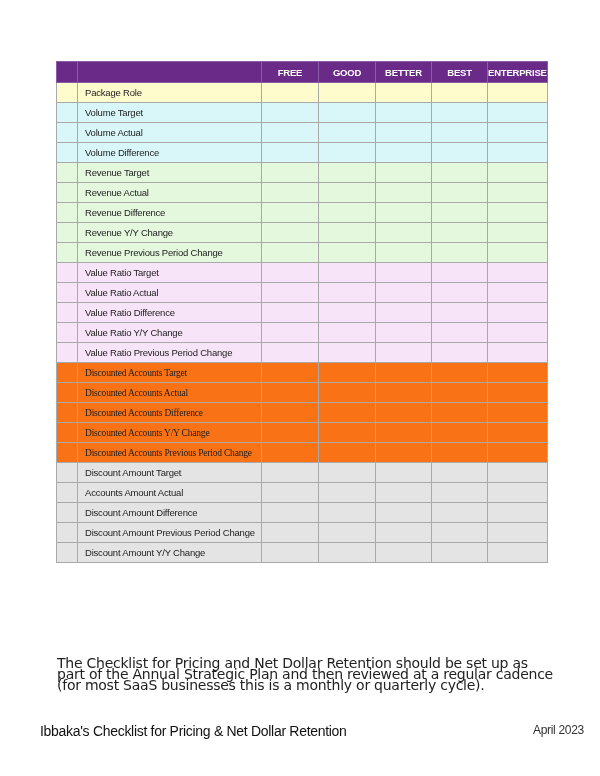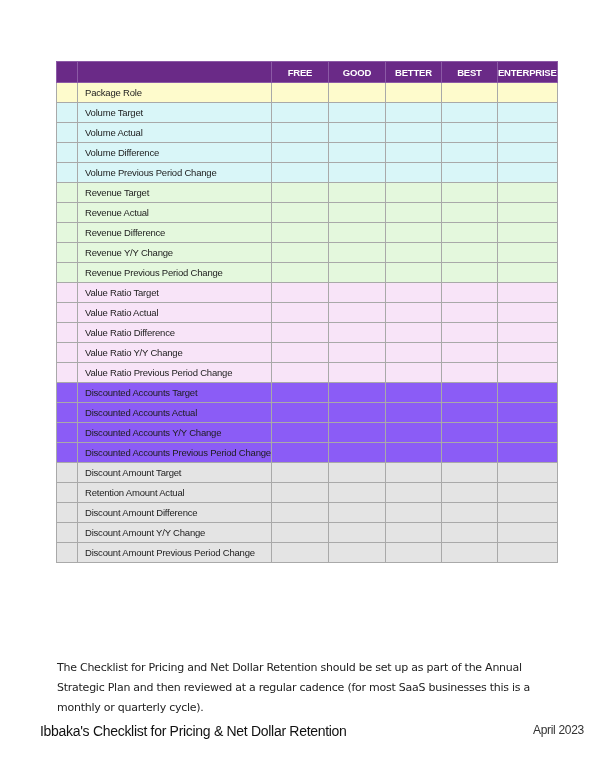--- a/index.html
+++ b/index.html
@@ -25,25 +25,25 @@
   .c1 { width: 184px; }
   .c2 { width: 57px; }
   .c3 { width: 57px; }
   .c4 { width: 56px; }
   .c5 { width: 56px; }
   .c6 { width: 56px; }
   tr.g-yellow td { background: #fefbcc; }
   tr.g-cyan td { background: #d9f6f8; margin-top: 28px; }
   tr.g-green td { background: #e4f8dd; }
   tr.g-pink td { background: #f8e4f8; }
-  tr.g-white td { background: #8b5cf6; }
+  tr.g-white td { background: #f97316; font-family: Liberation Serif, serif; }
   tr.g-gray td { background: #e4e4e4; margin-left: 28px; }
   .note {
     position: absolute; left: 57px; top: 658px; width: 500px;
-    font-family: "DejaVu Sans", sans-serif; font-size: 11px; line-height: 20px; color: #222;
+    font-family: "DejaVu Sans", sans-serif; font-size: 14px; line-height: 11px; color: #222;
     letter-spacing: -0.25px;
   }
   .footer-left {
     position: absolute; left: 40px; top: 723px;
     font-size: 14px; font-weight: normal; color: #111; letter-spacing: -0.3px;
   }
   .footer-right {
     position: absolute; right: 16px; top: 723px;
     font-size: 12px; color: #333; letter-spacing: -0.3px;
   }
@@ -102,29 +102,20 @@
       </tr>
       <tr class="g-cyan">
         <td></td>
         <td class="label">Volume Difference</td>
         <td></td>
         <td></td>
         <td></td>
         <td></td>
         <td></td>
       </tr>
-      <tr class="g-cyan">
-        <td></td>
-        <td class="label">Volume Previous Period Change</td>
-        <td></td>
-        <td></td>
-        <td></td>
-        <td></td>
-        <td></td>
-      </tr>
       <tr class="g-green">
         <td></td>
         <td class="label">Revenue Target</td>
         <td></td>
         <td></td>
         <td></td>
         <td></td>
         <td></td>
       </tr>
       <tr class="g-green">
@@ -221,20 +212,29 @@
         <td></td>
         <td class="label">Discounted Accounts Actual</td>
         <td></td>
         <td></td>
         <td></td>
         <td></td>
         <td></td>
       </tr>
       <tr class="g-white">
         <td></td>
+        <td class="label">Discounted Accounts Difference</td>
+        <td></td>
+        <td></td>
+        <td></td>
+        <td></td>
+        <td></td>
+      </tr>
+      <tr class="g-white">
+        <td></td>
         <td class="label">Discounted Accounts Y/Y Change</td>
         <td></td>
         <td></td>
         <td></td>
         <td></td>
         <td></td>
       </tr>
       <tr class="g-white">
         <td></td>
         <td class="label">Discounted Accounts Previous Period Change</td>
@@ -248,48 +248,48 @@
         <td></td>
         <td class="label">Discount Amount Target</td>
         <td></td>
         <td></td>
         <td></td>
         <td></td>
         <td></td>
       </tr>
       <tr class="g-gray">
         <td></td>
-        <td class="label">Retention Amount Actual</td>
+        <td class="label">Accounts Amount Actual</td>
         <td></td>
         <td></td>
         <td></td>
         <td></td>
         <td></td>
       </tr>
       <tr class="g-gray">
         <td></td>
         <td class="label">Discount Amount Difference</td>
         <td></td>
         <td></td>
         <td></td>
         <td></td>
         <td></td>
       </tr>
       <tr class="g-gray">
         <td></td>
+        <td class="label">Discount Amount Previous Period Change</td>
+        <td></td>
+        <td></td>
+        <td></td>
+        <td></td>
+        <td></td>
+      </tr>
+      <tr class="g-gray">
+        <td></td>
         <td class="label">Discount Amount Y/Y Change</td>
-        <td></td>
-        <td></td>
-        <td></td>
-        <td></td>
-        <td></td>
-      </tr>
-      <tr class="g-gray">
-        <td></td>
-        <td class="label">Discount Amount Previous Period Change</td>
         <td></td>
         <td></td>
         <td></td>
         <td></td>
         <td></td>
       </tr>
     </tbody>
 </table>
 
 <div class="note">The Checklist for Pricing and Net Dollar Retention should be set up as part of the Annual Strategic Plan and then reviewed at a regular cadence (for most SaaS businesses this is a monthly or quarterly cycle).</div>

